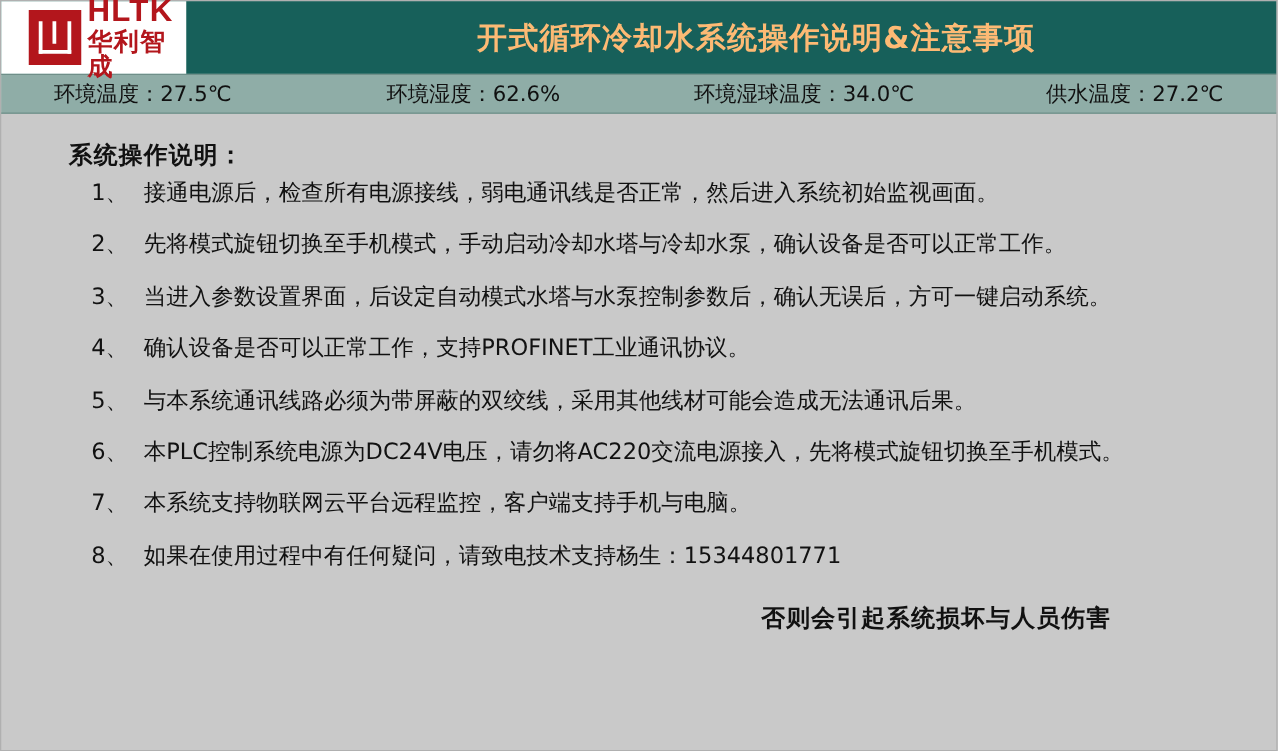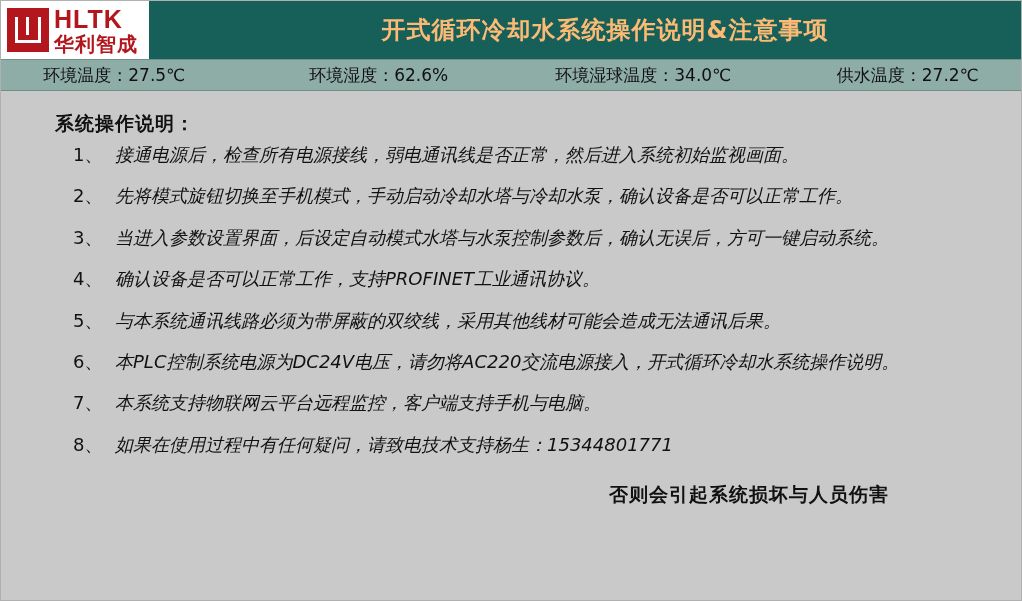--- a/index.html
+++ b/index.html
@@ -31,21 +31,21 @@
     align-items: center;
   }
   .logo-box {
     width: 148px;
     height: 58px;
     background: #ffffff;
     display: flex;
     align-items: center;
     justify-content: flex-start;
     box-sizing: border-box;
-    padding-left: 6px;
+    padding-left: 22px;
     flex: 0 0 148px;
   }
   .logo-mark {
     width: 42px;
     height: 44px;
     background: #b3161c;
     position: relative;
     flex: 0 0 42px;
   }
   .logo-mark::before {
@@ -160,21 +160,20 @@
   }
   .note-num {
     flex: 0 0 auto;
     width: 42px;
     padding-left: 52px;
     box-sizing: content-box;
     white-space: nowrap;
   }
   .note-text {
     flex: 1 1 auto;
-    font-style: italic;
   }
   .footer-note {
     text-align: right;
     padding-right: 96px;
     margin-top: 26px;
     font-size: 19px;
     font-weight: bold;
     color: #111111;
     font-family: "DejaVu Sans", sans-serif;
     letter-spacing: 1px;
@@ -226,21 +225,21 @@
       <li class="note-item">
         <span class="note-num">4、</span>
         <span class="note-text">确认设备是否可以正常工作，支持PROFINET工业通讯协议。</span>
       </li>
       <li class="note-item">
         <span class="note-num">5、</span>
         <span class="note-text">与本系统通讯线路必须为带屏蔽的双绞线，采用其他线材可能会造成无法通讯后果。</span>
       </li>
       <li class="note-item">
         <span class="note-num">6、</span>
-        <span class="note-text">本PLC控制系统电源为DC24V电压，请勿将AC220交流电源接入，开式循环冷却水系统操作说明。</span>
+        <span class="note-text">本PLC控制系统电源为DC24V电压，请勿将AC220交流电源接入，先将模式旋钮切换至手机模式。</span>
       </li>
       <li class="note-item">
         <span class="note-num">7、</span>
         <span class="note-text">本系统支持物联网云平台远程监控，客户端支持手机与电脑。</span>
       </li>
       <li class="note-item">
         <span class="note-num">8、</span>
         <span class="note-text">如果在使用过程中有任何疑问，请致电技术支持杨生：15344801771</span>
       </li>
     </ul>

